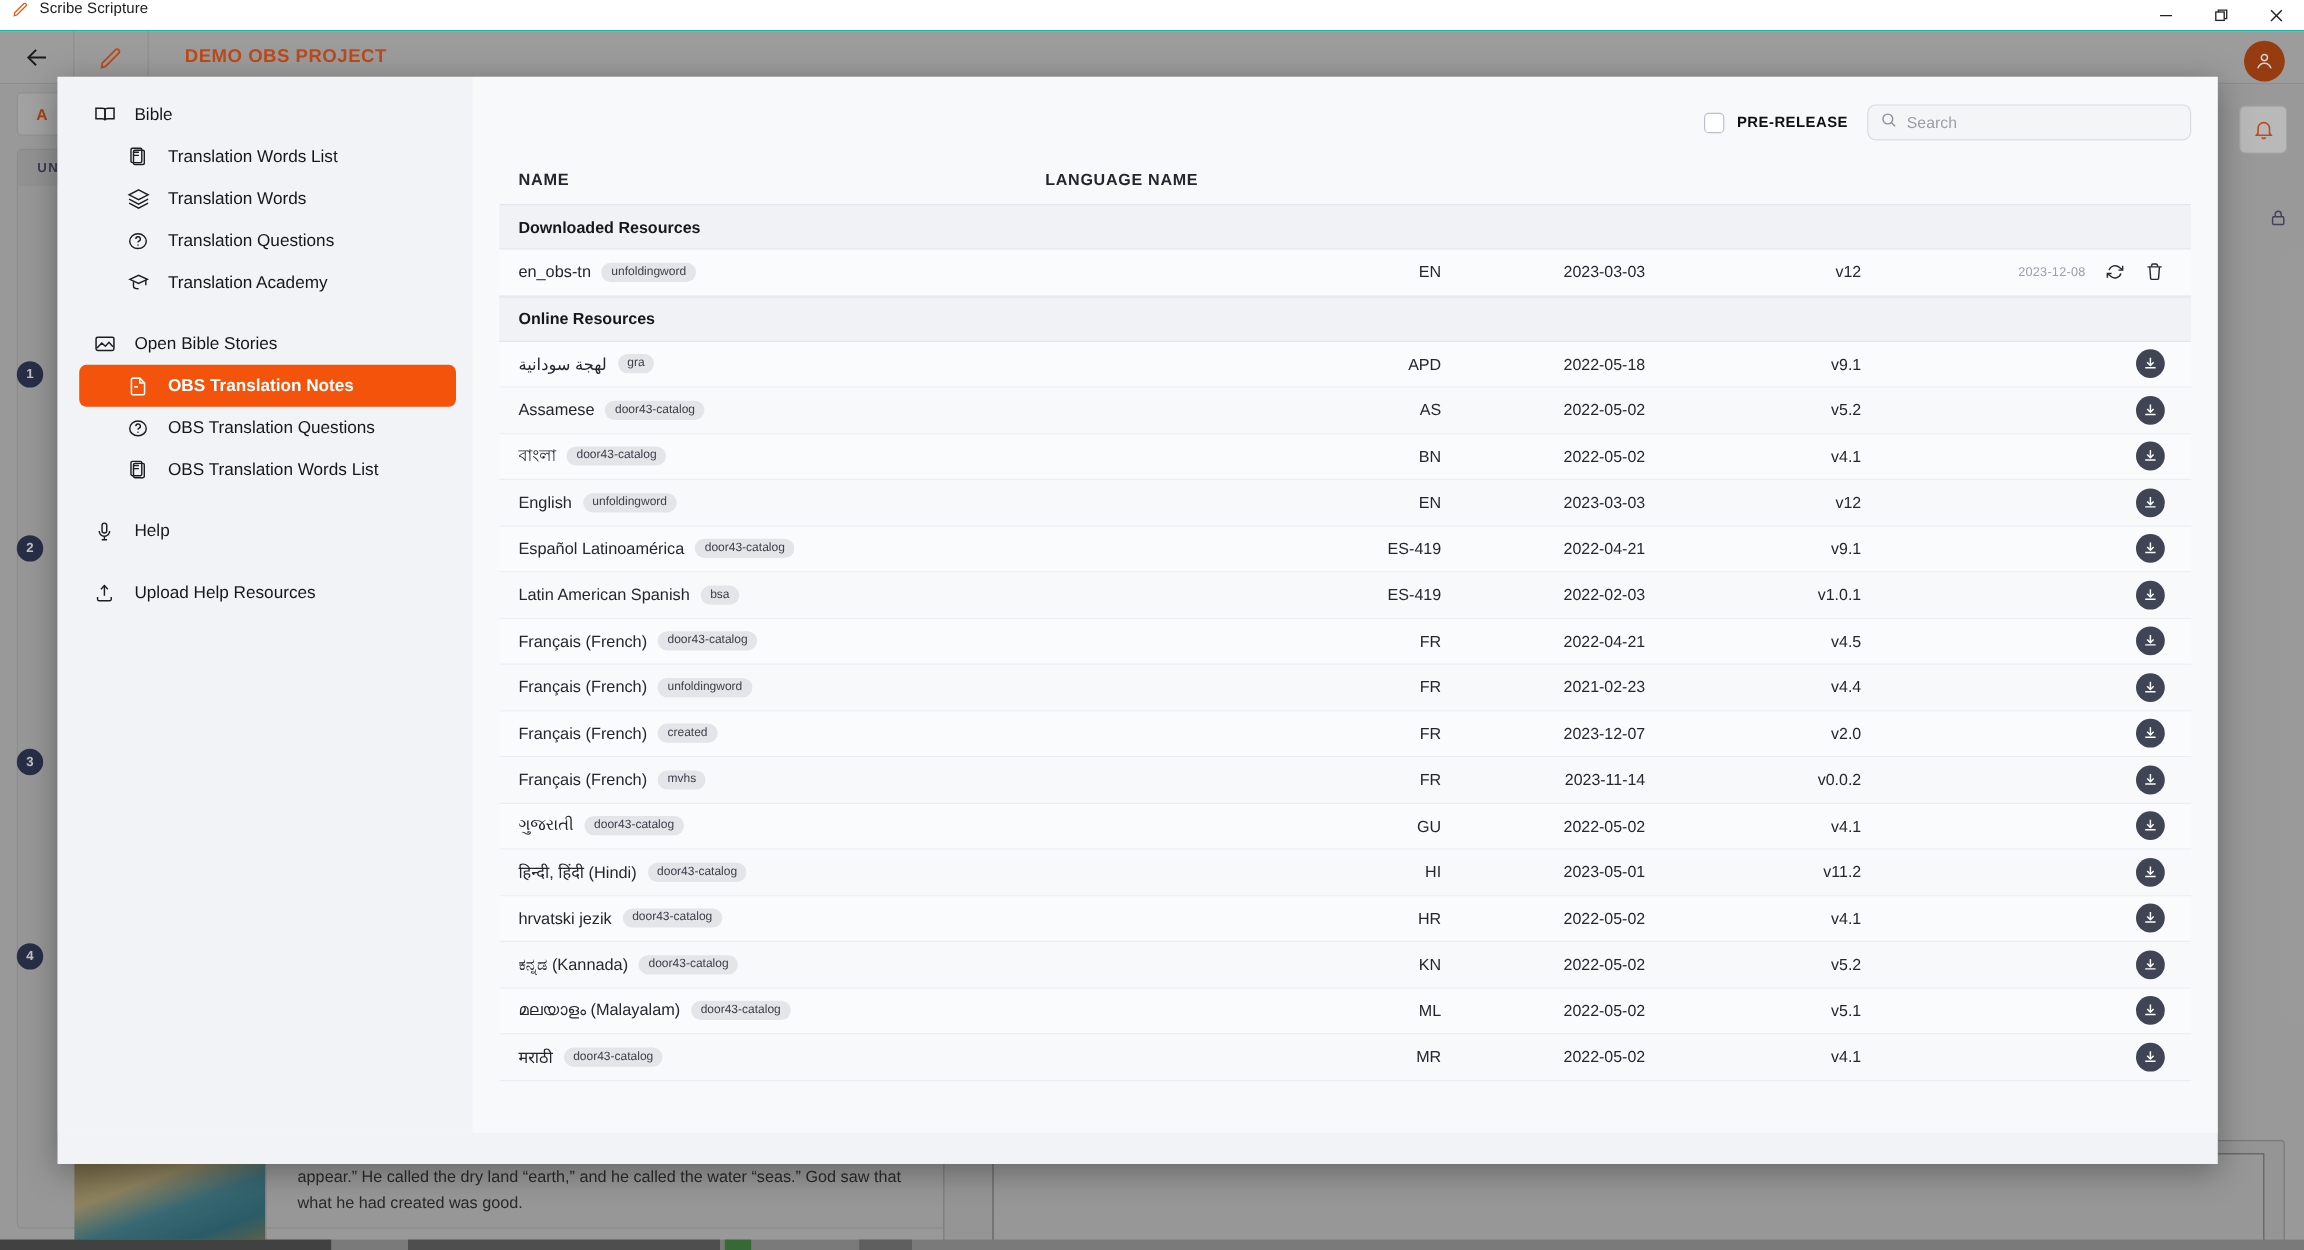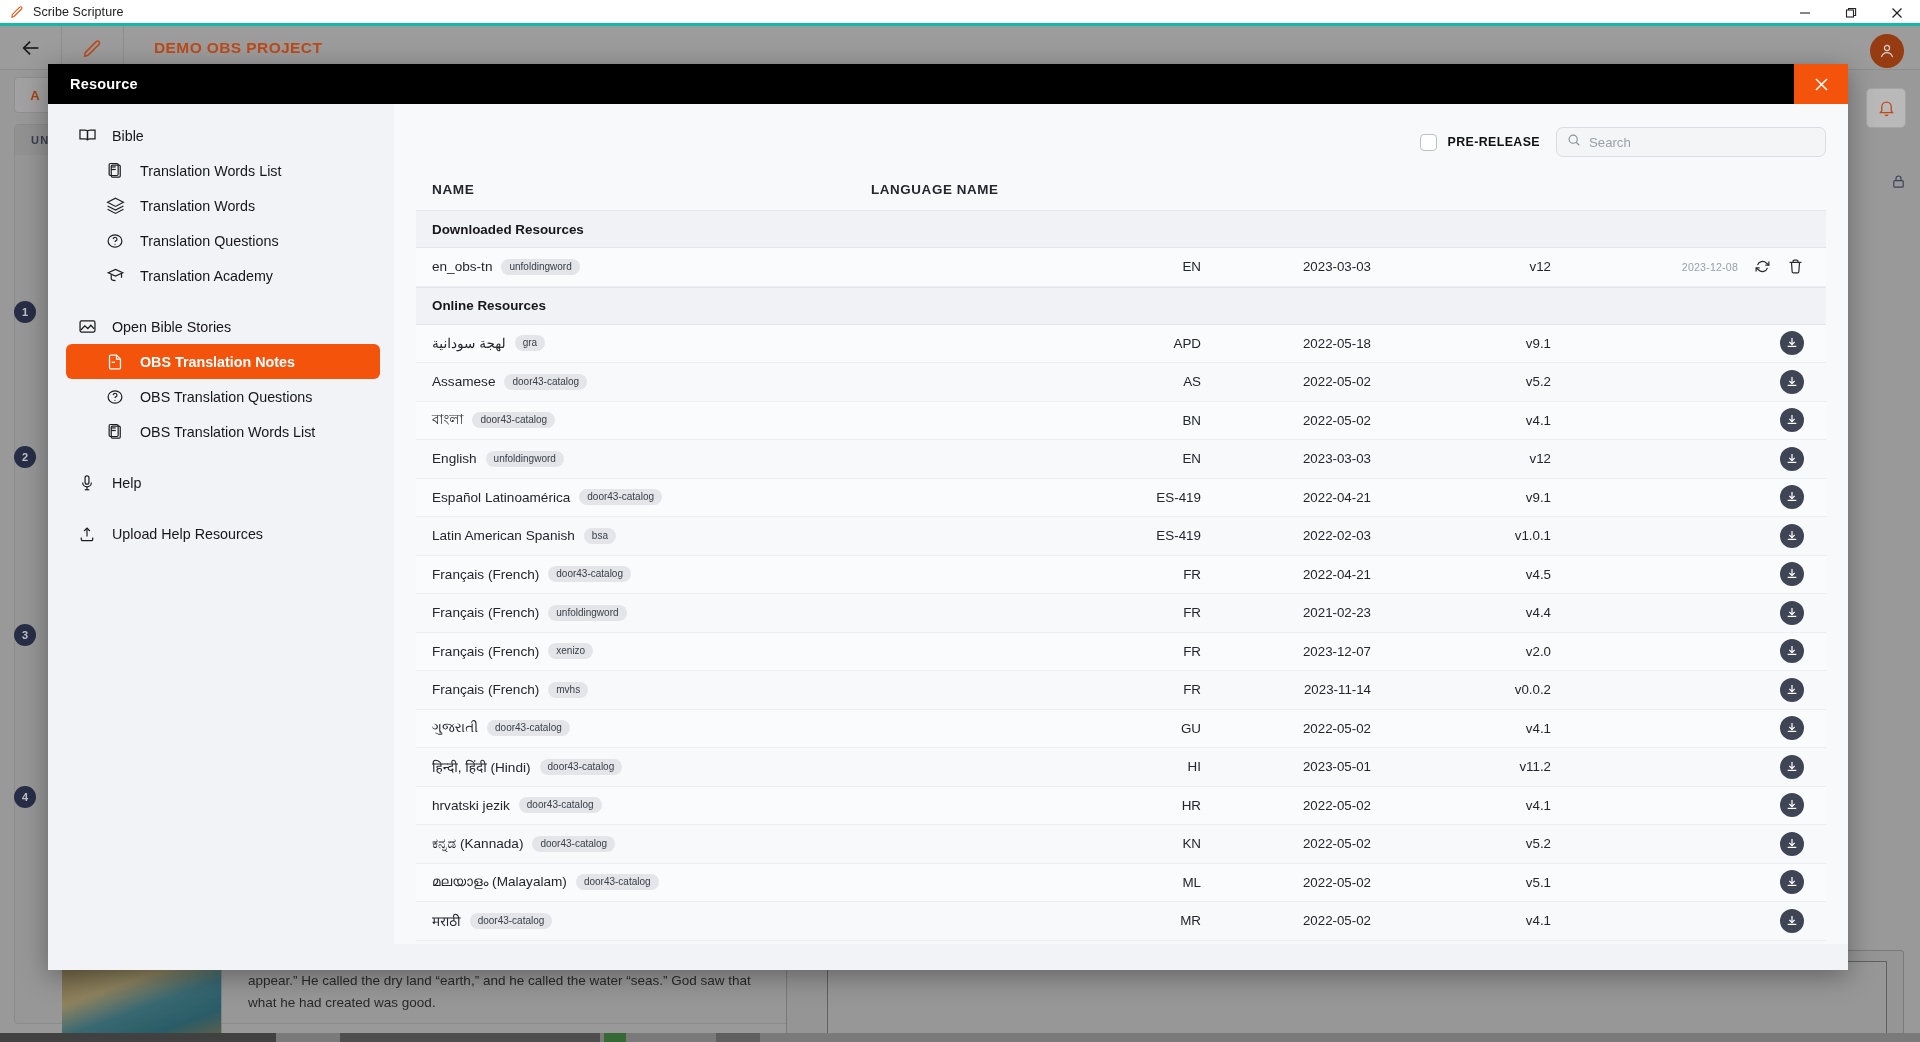--- a/index.html
+++ b/index.html
@@ -8,22 +8,22 @@
     font-family: "Liberation Sans", sans-serif;
     overflow: hidden;
     background: #ffffff;
   }
 
   
   .app-root { position: relative; width: 1920px; height: 1042px; background:#fff; }
 
   .titlebar {
     position: absolute; top: 0; left: 0; width: 1920px; height: 26px;
-    background: #ffffff; display: flex; align-items: center;
-    border-bottom: 3px solid #14b8a6;
+    background: #ffffff; display: flex; 
+    border-bottom: 1px solid #14b8a6;
   }
   .titlebar .tb-icon { margin-left: 10px; margin-right: 8px; color:#e8550d; display:flex; }
   .titlebar .tb-title { font-size: 12.5px; color: #202020; letter-spacing: .1px; }
   .win-controls { position:absolute; right:0; top:0; height:26px; display:flex; }
   .win-btn { width: 46px; height: 26px; display:flex; align-items:center; justify-content:center;
              color:#222; font-size: 13px; }
 
   
   .bg-app { position:absolute; top:26px; left:0; width:1920px; height:1016px; background:#b5b5b5; }
 
@@ -236,29 +236,20 @@
       <span class="seg" style="left:340px;width:260px;background:#5a5a5a"></span>
       <span class="seg" style="left:604px;width:22px;background:#3d7a3d"></span>
       <span class="seg" style="left:716px;width:44px;background:#6e6e6e"></span>
     </div>
   </div>
 
   <div class="modal-backdrop"></div>
 
   <div class="modal">
 
-    <div class="modal-titlebar">
-      <div class="modal-title">Resource</div>
-      <div class="modal-close">
-        <svg width="19" height="19" viewBox="0 0 24 24" stroke="currentColor" stroke-width="2">
-          <line x1="5" y1="5" x2="19" y2="19"></line>
-            <line x1="19" y1="5" x2="5" y2="19"></line>
-        </svg>
-      </div>
-    </div>
 
     <div class="modal-body">
 
       <div class="side">
 
         <div class="side-item">
           <span class="si-ico">
             <svg width="19" height="19" viewBox="0 0 24 24" fill="none" stroke="currentColor" stroke-width="1.6">
               <path d="M2.5 5.2h6.3c1.6 0 3.2.7 3.2 1.8v11c0-1-1.6-1.7-3.2-1.7H2.5z"></path>
               <path d="M21.5 5.2h-6.3c-1.6 0-3.2.7-3.2 1.8v11c0-1 1.6-1.7 3.2-1.7h6.3z"></path>
@@ -590,21 +581,21 @@
                       <line x1="12" y1="3.6" x2="12" y2="14.4"></line>
                       <polyline points="7.4,10 12,14.6 16.6,10"></polyline>
                       <path d="M4.6 17.8h14.8"></path>
                     </svg>
                   </span>
                 </span>
               </div>
               <div class="row">
                 <span class="c-name">
                   <span>Français (French)</span>
-                  <span class="chip">xenizo</span>
+                  <span class="chip">created</span>
                 </span>
                 <span class="c-lang">FR</span>
                 <span class="c-date">2023-12-07</span>
                 <span class="c-ver">v2.0</span>
                 <span class="c-act">
                   <span class="dl-btn">
                     <svg width="14" height="14" viewBox="0 0 24 24" fill="none" stroke="#fff" stroke-width="2.1">
                       <line x1="12" y1="3.6" x2="12" y2="14.4"></line>
                       <polyline points="7.4,10 12,14.6 16.6,10"></polyline>
                       <path d="M4.6 17.8h14.8"></path>

